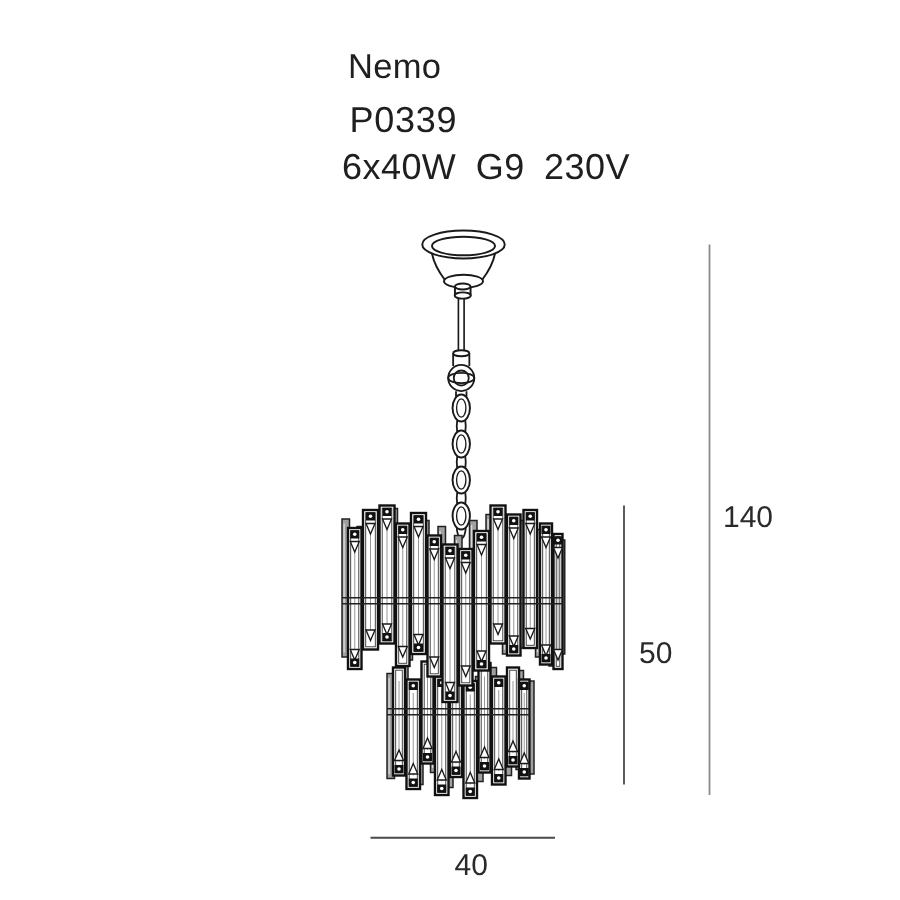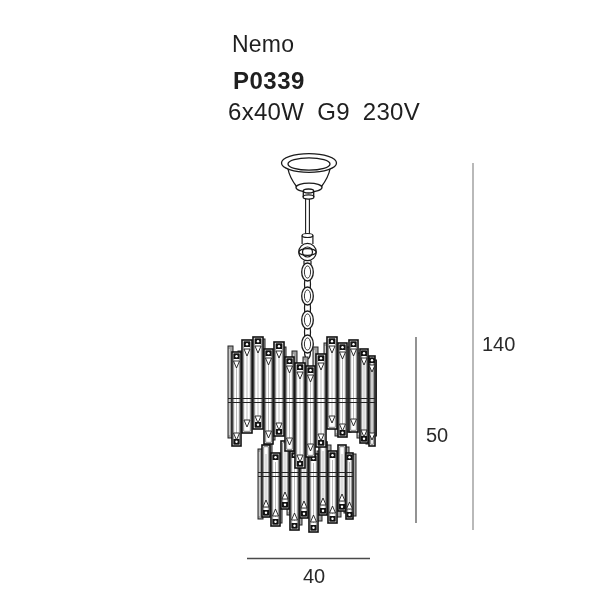--- a/index.html
+++ b/index.html
@@ -3,21 +3,21 @@
 <meta charset="utf-8">
 <style>
   html,body{margin:0;padding:0;}
   body{
     width:600px;height:600px;background:#ffffff;position:relative;
     font-family:"Liberation Sans","DejaVu Sans",sans-serif;color:#1f1f1f;
     overflow:hidden;
   }
   .hdr{position:absolute;line-height:1;white-space:nowrap;}
   .product-name{left:232px;top:33px;font-size:23px;font-weight:400;letter-spacing:.2px;}
-  .product-code{left:233px;top:69px;font-size:24px;font-weight:700;letter-spacing:.5px;}
+  .product-code{left:233px;top:69px;font-size:24px;font-weight:400;letter-spacing:.5px;}
   .product-specs{left:228px;top:100px;font-size:24px;font-weight:400;word-spacing:6px;letter-spacing:.3px;}
   svg{position:absolute;left:0;top:0;}
   .dim-label{font-family:"Liberation Sans","DejaVu Sans",sans-serif;font-size:20px;fill:#2a2a2a;}
 </style>
 </head>
 <body>
 
 <div class="hdr product-name">Nemo</div>
 <div class="hdr product-code">P0339</div>
 <div class="hdr product-specs">6x40W G9 230V</div>

